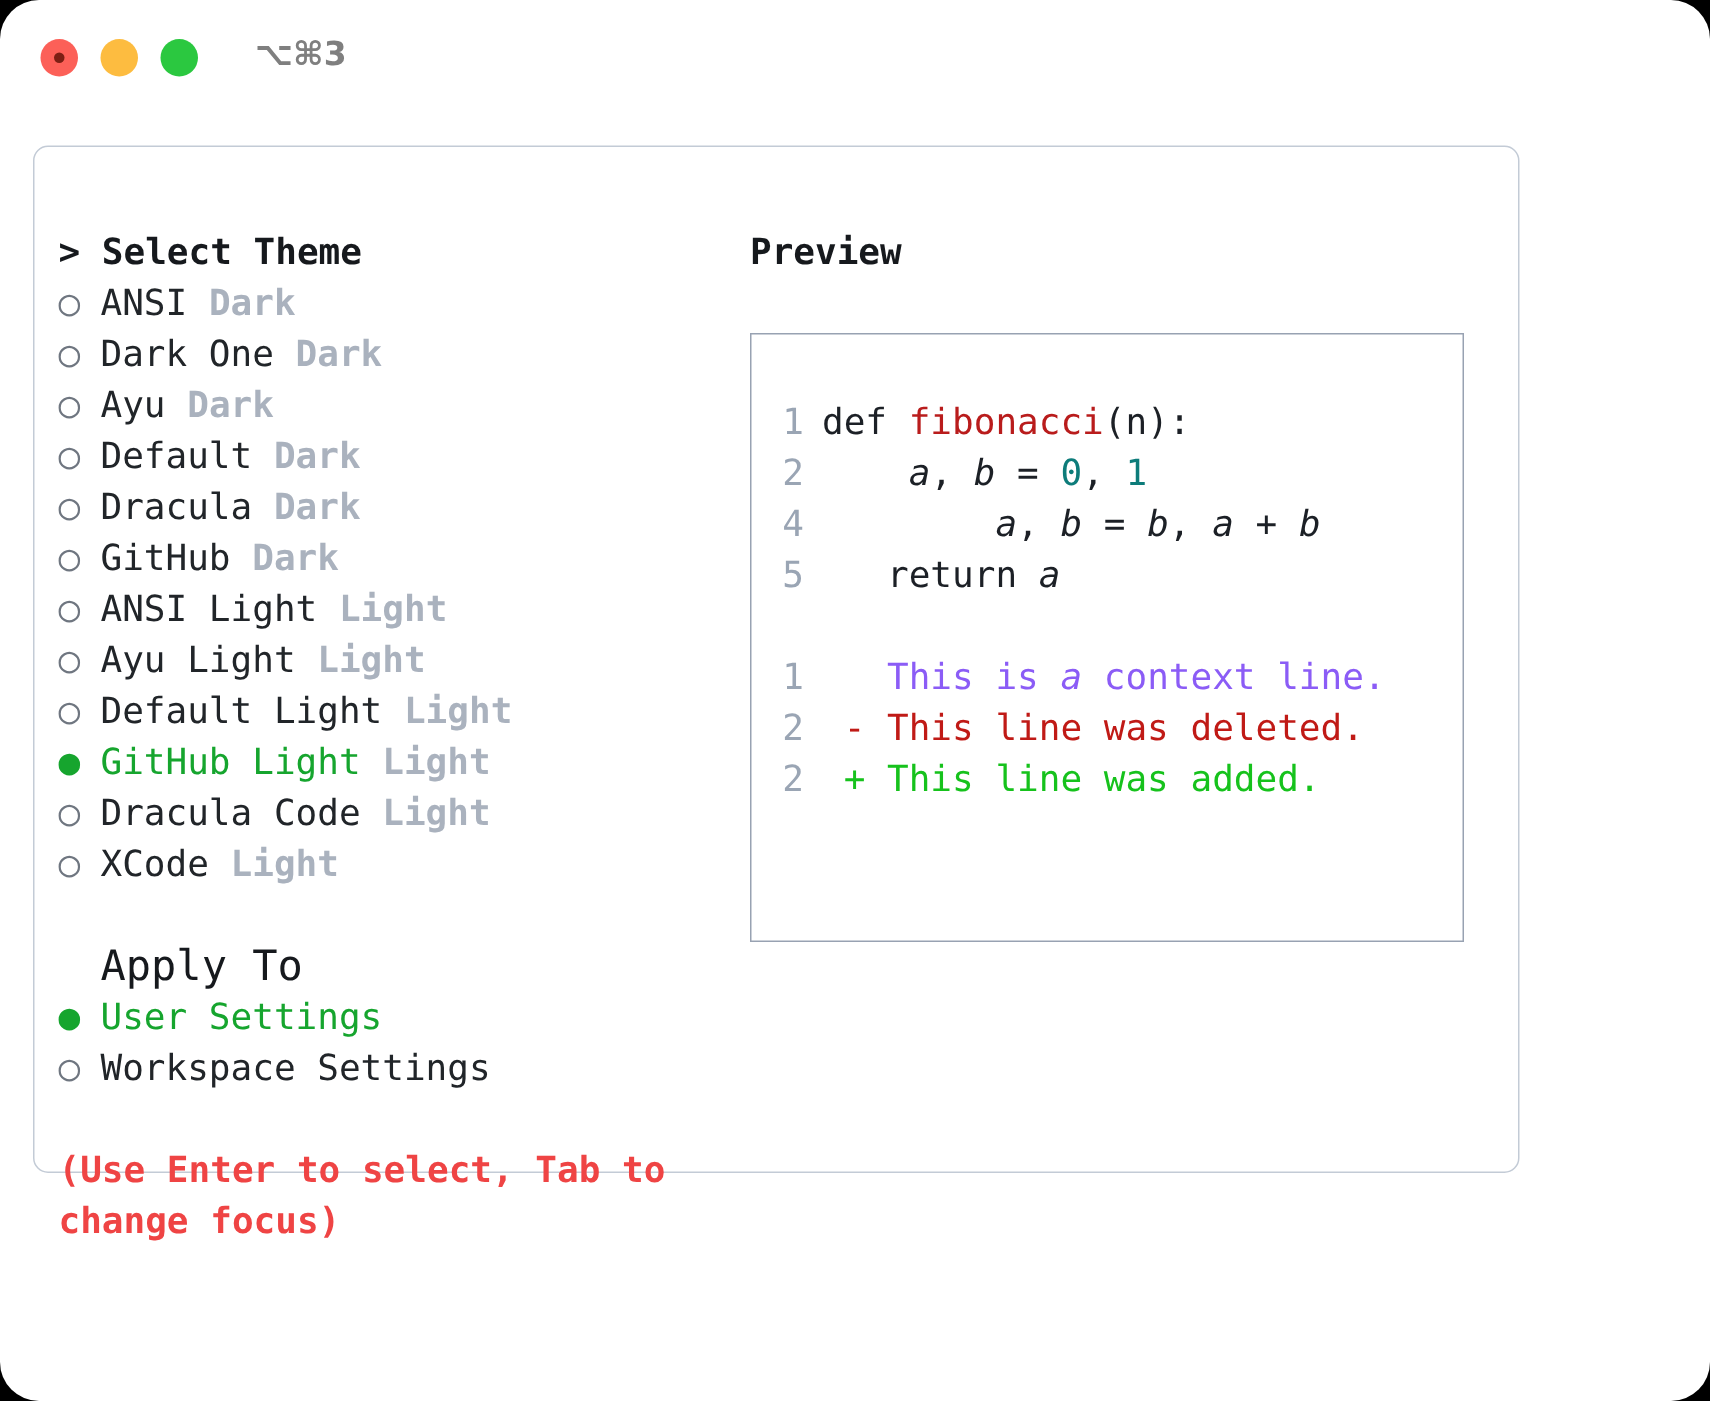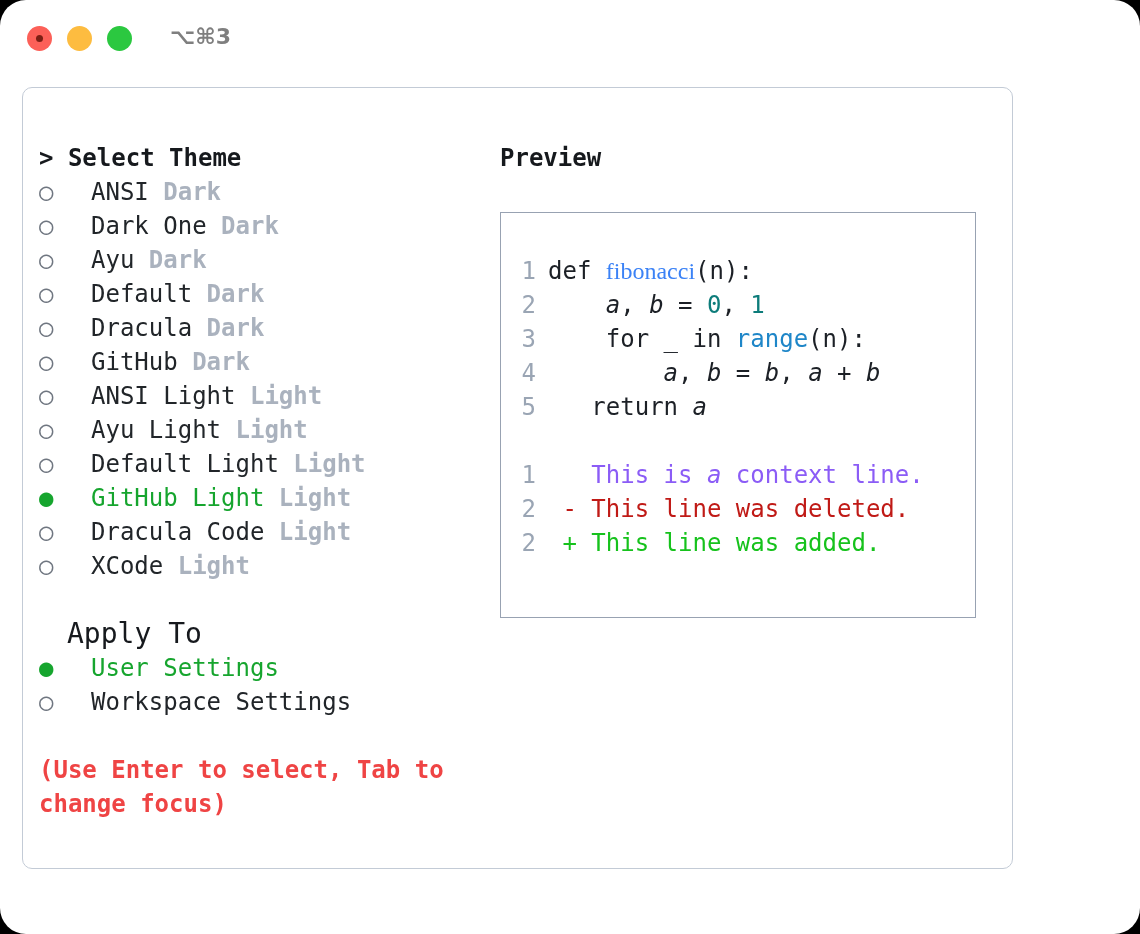--- a/index.html
+++ b/index.html
@@ -58,23 +58,23 @@
     font-weight: bold;
     color: #7f7f7f;
     letter-spacing: 0px;
     font-family: "DejaVu Sans", "Liberation Sans", sans-serif;
   }
 
   
   #panel {
     position: absolute;
     left: 22px;
-    top: 87px;
+    top: 97px;
     width: 991px;
-    height: 782px;
+    height: 685px;
     border: 1.6px solid #c3cbd6;
     border-radius: 10px;
     box-sizing: border-box;
     background: #fff;
   }
 
   
   #left-col {
     position: absolute;
     left: 16px;
@@ -101,21 +101,21 @@
     white-space: pre;
     color: #212529;
     display: block;
   }
   .bullet {
     display: inline-block;
     width: 28px;
     color: #6f7680;
   }
   .bullet.sel { color: #16a52e; }
-  .opt-name { color: #212529; margin-left: 24px; }
+  .opt-name { color: #212529; }
   .opt-row.sel .opt-name { color: #16a52e; }
   .opt-variant { color: #aab2be; font-weight: bold; }
 
   .spacer { height: 34px; }
 
   #hint {
     font-size: 24px;
     line-height: 34px;
     color: #ef4444;
     width: 410px;
@@ -154,21 +154,21 @@
   }
   .code-line { white-space: pre; }
   .ln {
     display: inline-block;
     width: 24px;
     text-align: right;
     color: #9aa5b4;
     margin-right: 12px;
   }
   .tok-plain { color: #1c2026; }
-  .tok-fn    { color: #3b82f6; font-family: Liberation Serif, serif; }
+  .tok-fn    { color: #b91c1c; }
   .tok-num   { color: #0d7c7a; }
   .tok-call  { color: #1e86c8; }
   .tok-var   { color: #1c2026; font-style: italic; }
   .tok-ctx   { color: #8b5cf6; }
   .tok-del   { color: #c01a16; }
   .tok-add   { color: #16c21c; }
   .blank-line { height: 34px; }
 </style>
 </head>
 <body>
@@ -208,21 +208,20 @@
         </div>
       <div id="hint">(Use Enter to select, Tab to change focus)</div>
     </div>
 
     <div id="right-col">
       <div id="preview-label">Preview</div>
       <div id="preview-box">
         <div id="code">
             <div class="code-line"><span class="ln">1</span><span class="tok-plain">def </span><span class="tok-fn">fibonacci</span><span class="tok-plain">(n):</span></div>
             <div class="code-line"><span class="ln">2</span><span class="tok-plain">    </span><span class="tok-var">a</span><span class="tok-plain">, </span><span class="tok-var">b</span><span class="tok-plain"> = </span><span class="tok-num">0</span><span class="tok-plain">, </span><span class="tok-num">1</span></div>
-            <div class="code-line"><span class="ln">3</span><span class="tok-plain">    for _ in </span><span class="tok-call">range</span><span class="tok-plain">(n):</span></div>
             <div class="code-line"><span class="ln">4</span><span class="tok-plain">        </span><span class="tok-var">a</span><span class="tok-plain">, </span><span class="tok-var">b</span><span class="tok-plain"> = </span><span class="tok-var">b</span><span class="tok-plain">, </span><span class="tok-var">a</span><span class="tok-plain"> + </span><span class="tok-var">b</span></div>
             <div class="code-line"><span class="ln">5</span><span class="tok-plain">   return </span><span class="tok-var">a</span></div>
             <div class="code-line blank-line"><span class="ln"></span></div>
             <div class="code-line"><span class="ln">1</span><span class="tok-ctx">   This is </span><span class="tok-ctx" style="font-style: italic;">a</span><span class="tok-ctx"> context line.</span></div>
             <div class="code-line"><span class="ln">2</span><span class="tok-del"> - This line was deleted.</span></div>
             <div class="code-line"><span class="ln">2</span><span class="tok-add"> + This line was added.</span></div>
           </div>
       </div>
     </div>
 

